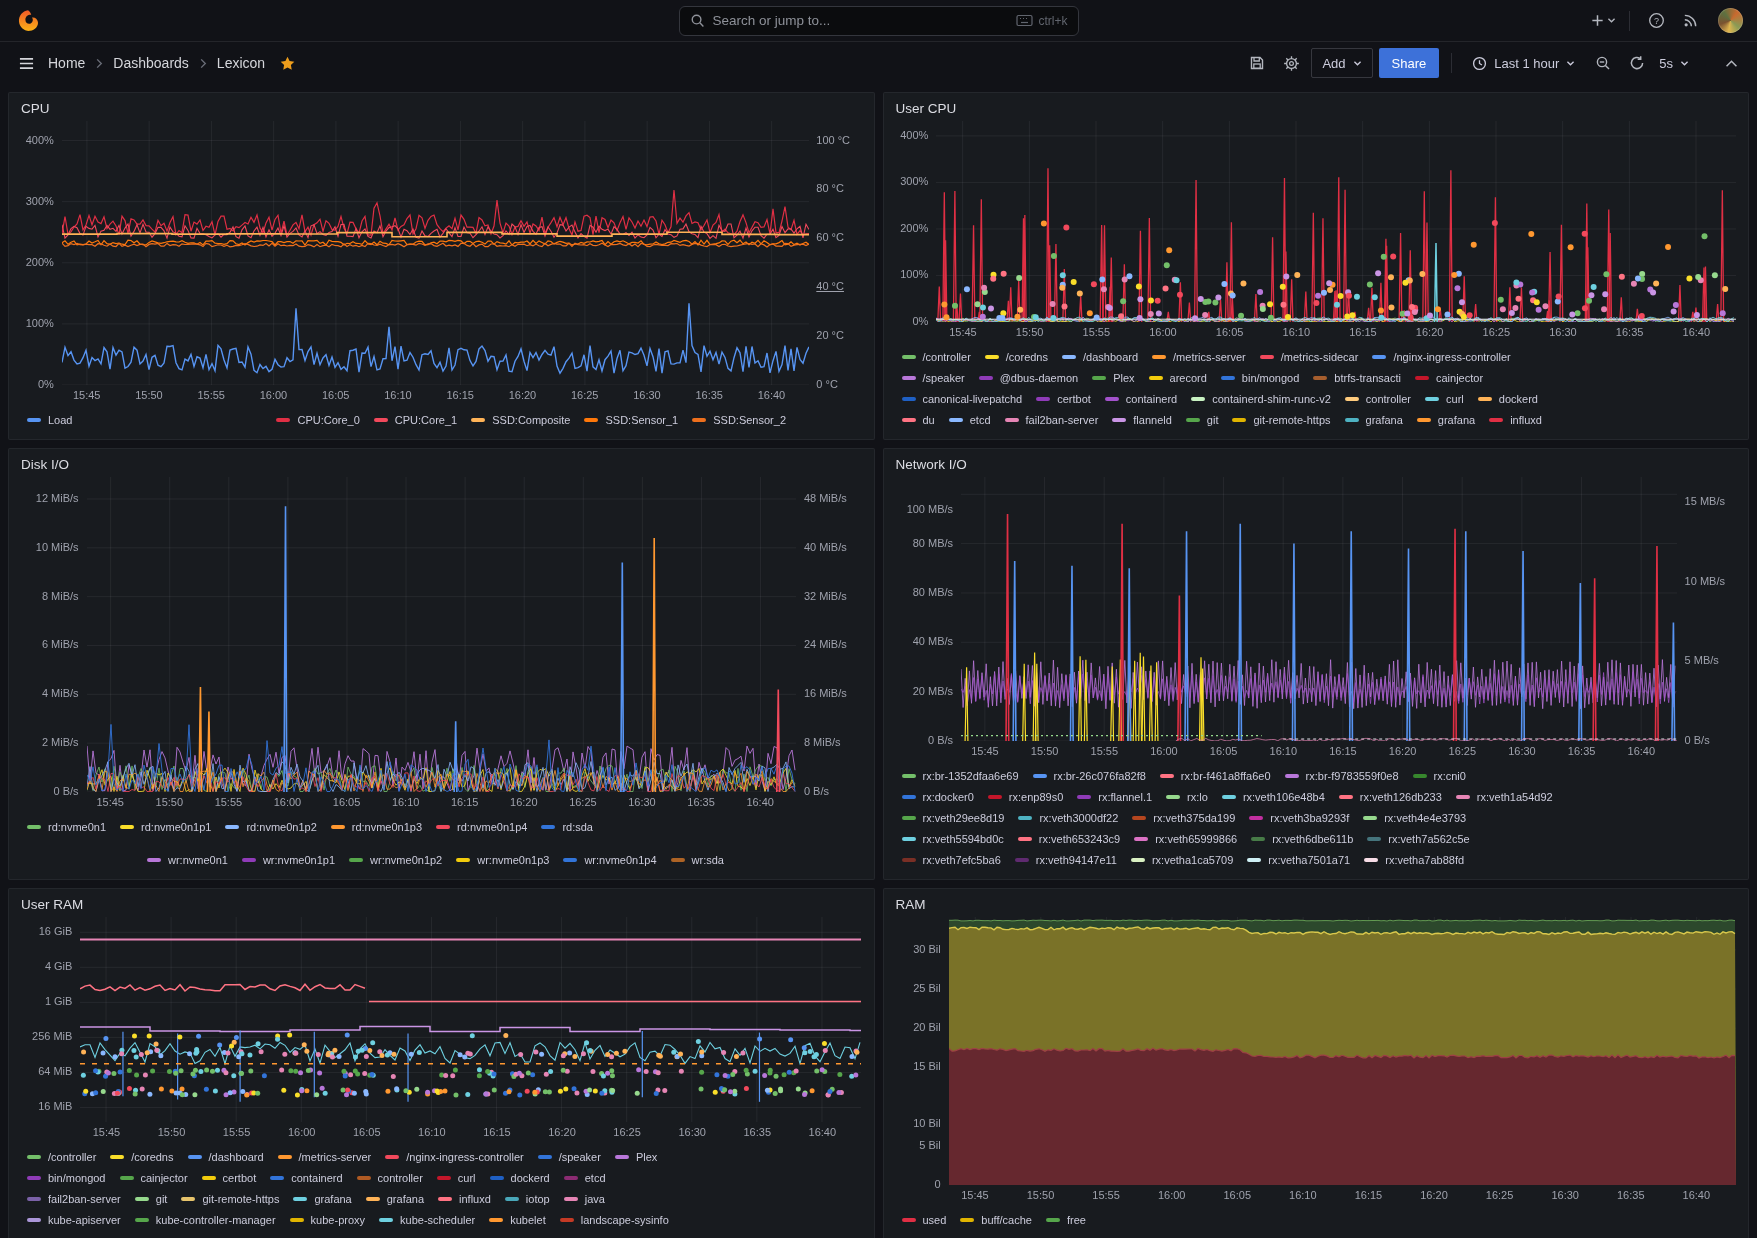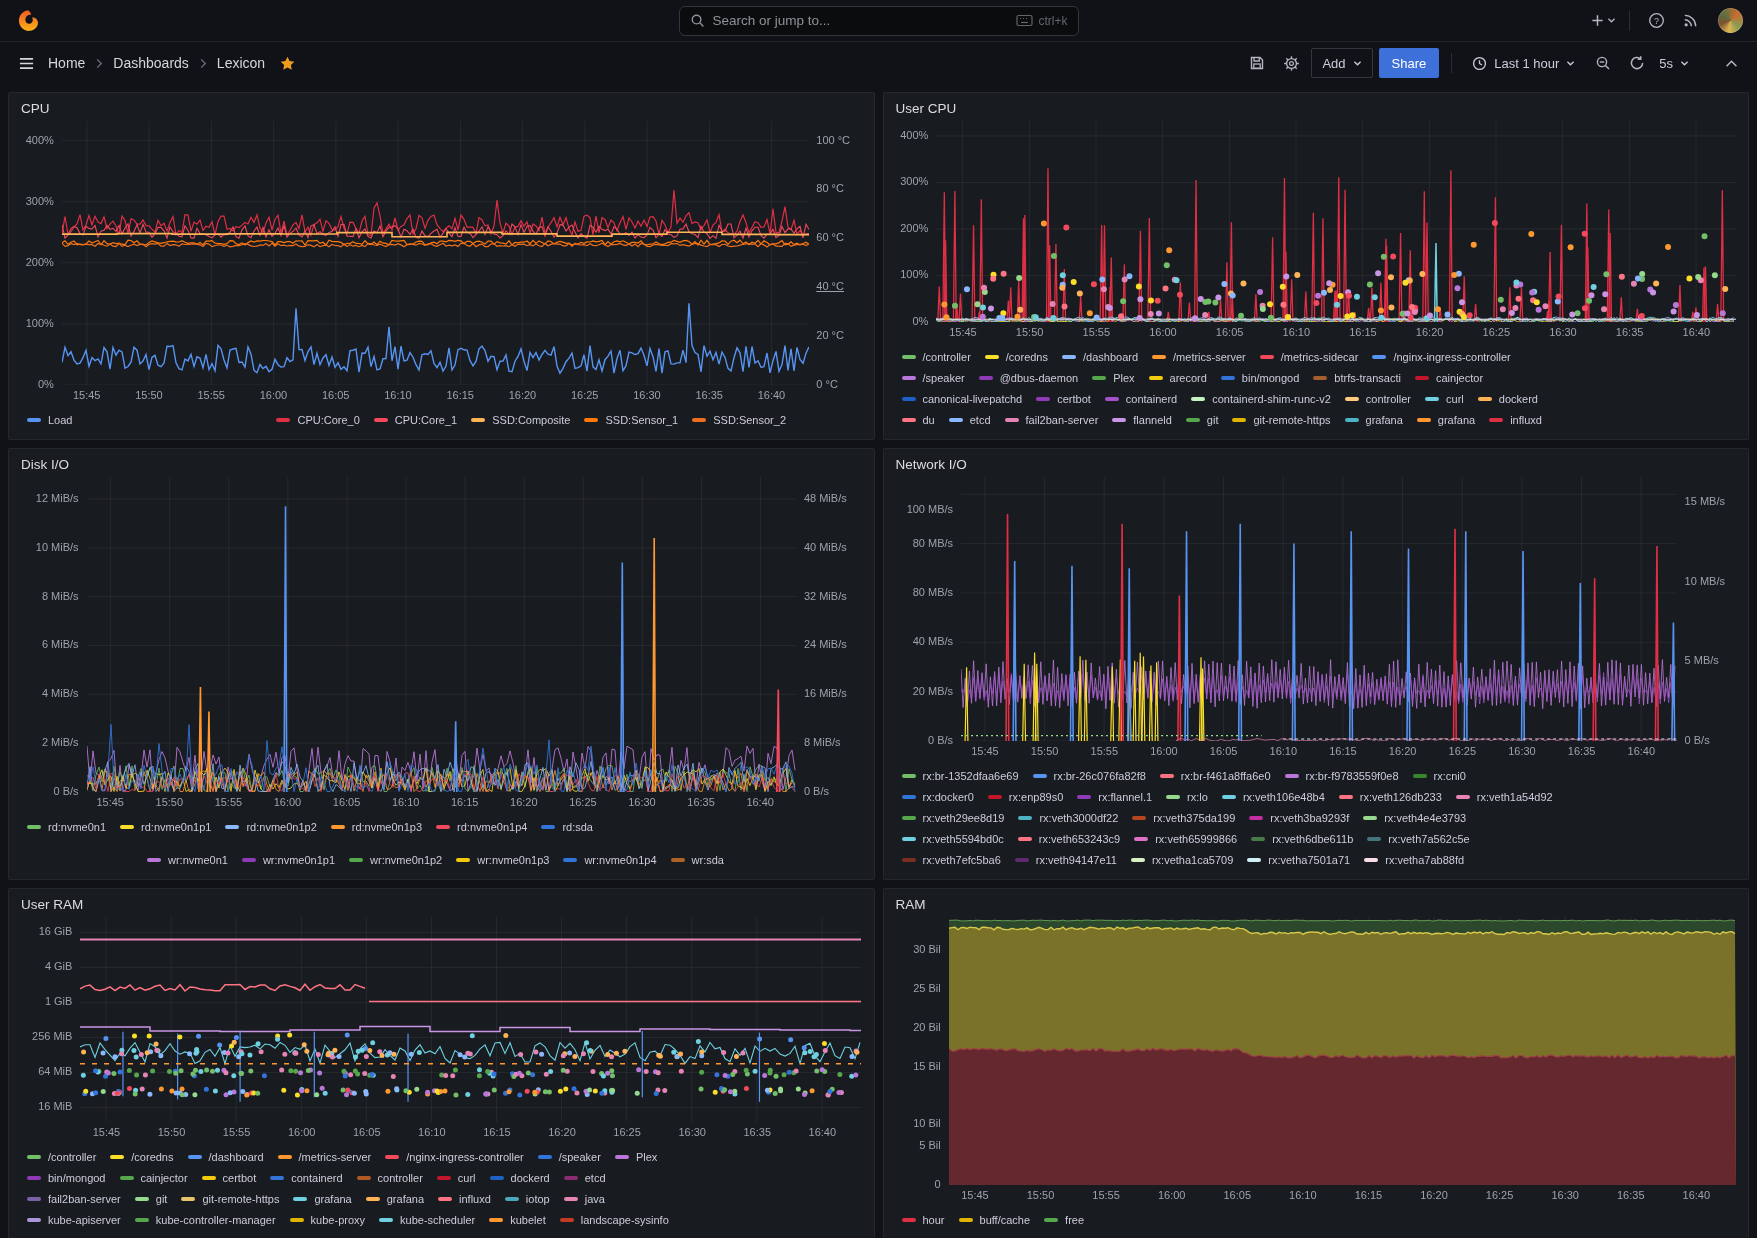--- a/index.html
+++ b/index.html
@@ -1666,21 +1666,21 @@
           <span style="left: 538.517px;">16:20</span>
           <span style="left: 604.1px;">16:25</span>
           <span style="left: 669.683px;">16:30</span>
           <span style="left: 735.267px;">16:35</span>
           <span style="left: 800.85px;">16:40</span>
         </div>
         <div class="legend">
           <div class="legend-row">
             <div class="legend-item">
               <div class="chip" style="background: rgb(224, 47, 68);"></div>
-              <span>hour</span>
+              <span>used</span>
             </div>
             <div class="legend-item">
               <div class="chip" style="background: rgb(224, 180, 0);"></div>
               <span>buff/cache</span>
             </div>
             <div class="legend-item">
               <div class="chip" style="background: rgb(86, 166, 75);"></div>
               <span>free</span>
             </div>
           </div>

